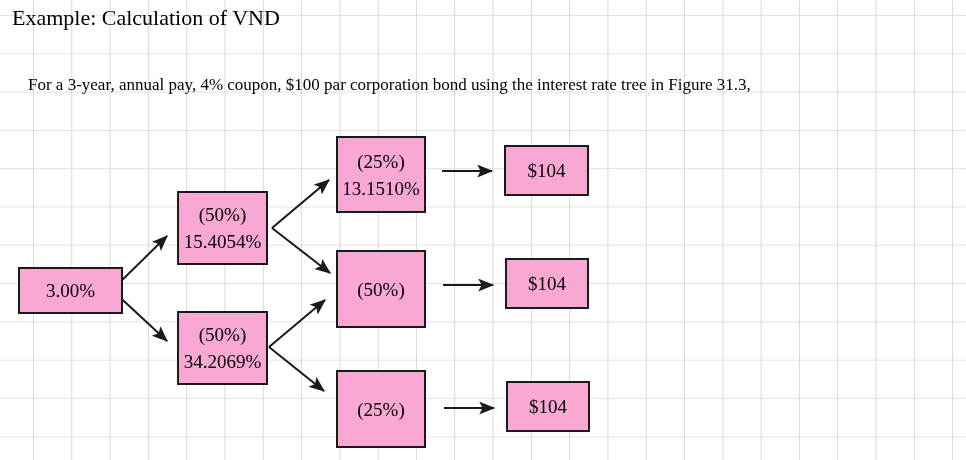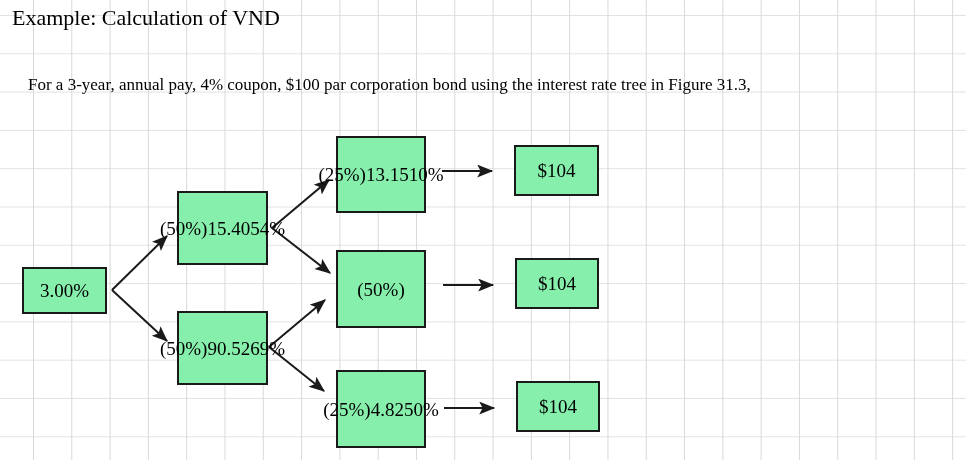--- a/index.html
+++ b/index.html
@@ -51,36 +51,37 @@
   
   #tree {
     position: absolute;
     left: 0; top: 0;
     width: 966px; height: 460px;
   }
   .node {
     position: absolute;
     box-sizing: border-box;
     border: 2px solid #1a1a1a;
-    background: #86efac;
+    background: #f9a8d4;
     display: flex;
+    flex-direction: column;
     align-items: center;
     justify-content: center;
     text-align: center;
     font-size: 19px;
     line-height: 27px;
     z-index: 2;
   }
   .node .prob  { display: block; }
   .node .rate  { display: block; }
-  .node.single { justify-content: center; margin-left: 10px; }
+  .node.single { justify-content: center; }
   .node.single .val { display: block; font-size: 19px; }
 
   
-  #node-root      { left: 12px;  top: 267px; width: 85px;  height: 47px; }
+  #node-root      { left: 18px;  top: 267px; width: 105px;  height: 47px; }
   #node-u         { left: 177px; top: 191px; width: 91px;  height: 74px; }
   #node-d         { left: 177px; top: 311px; width: 91px;  height: 74px; }
   #node-uu        { left: 336px; top: 136px; width: 90px;  height: 77px; }
   #node-ud        { left: 336px; top: 250px; width: 90px;  height: 78px; }
   #node-dd        { left: 336px; top: 370px; width: 90px;  height: 78px; }
   #node-pay-top   { left: 504px; top: 145px; width: 85px;  height: 51px; }
   #node-pay-mid   { left: 505px; top: 258px; width: 84px;  height: 51px; }
   #node-pay-bot   { left: 506px; top: 381px; width: 84px;  height: 51px; }
 
   #edges { position: absolute; left: 0; top: 0; width: 966px; height: 460px; z-index: 1; }
@@ -125,35 +126,34 @@
       <span class="val">3.00%</span>
     </div>
 
     <div class="node" id="node-u">
       <span class="prob">(50%)</span>
       <span class="rate">15.4054%</span>
     </div>
 
     <div class="node" id="node-d">
       <span class="prob">(50%)</span>
-      <span class="rate">90.5269%</span>
+      <span class="rate">34.2069%</span>
     </div>
 
     <div class="node" id="node-uu">
       <span class="prob">(25%)</span>
       <span class="rate">13.1510%</span>
     </div>
 
     <div class="node" id="node-ud">
       <span class="prob">(50%)</span>
     </div>
 
     <div class="node" id="node-dd">
       <span class="prob">(25%)</span>
-      <span class="rate">4.8250%</span>
     </div>
 
     <div class="node single" id="node-pay-top">
       <span class="val">$104</span>
     </div>
 
     <div class="node single" id="node-pay-mid">
       <span class="val">$104</span>
     </div>
 

